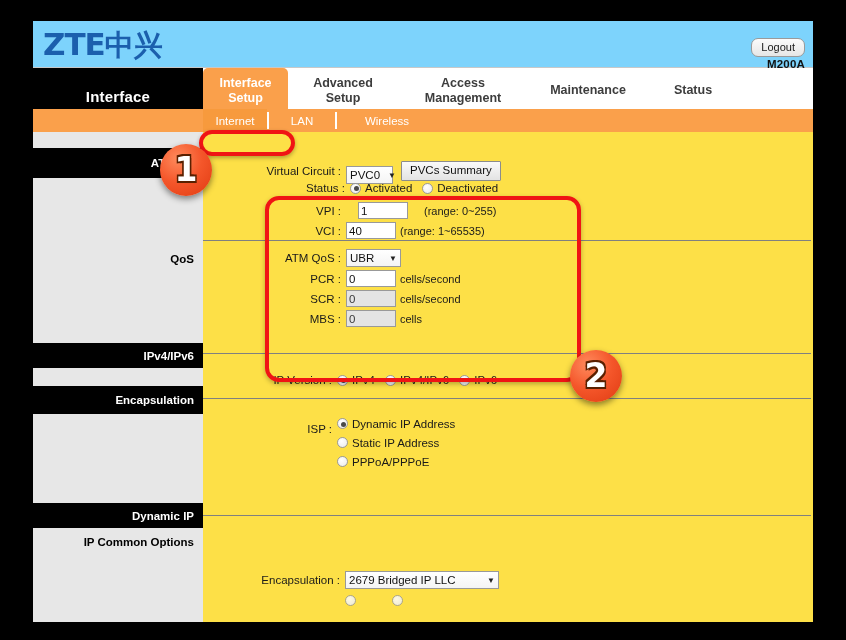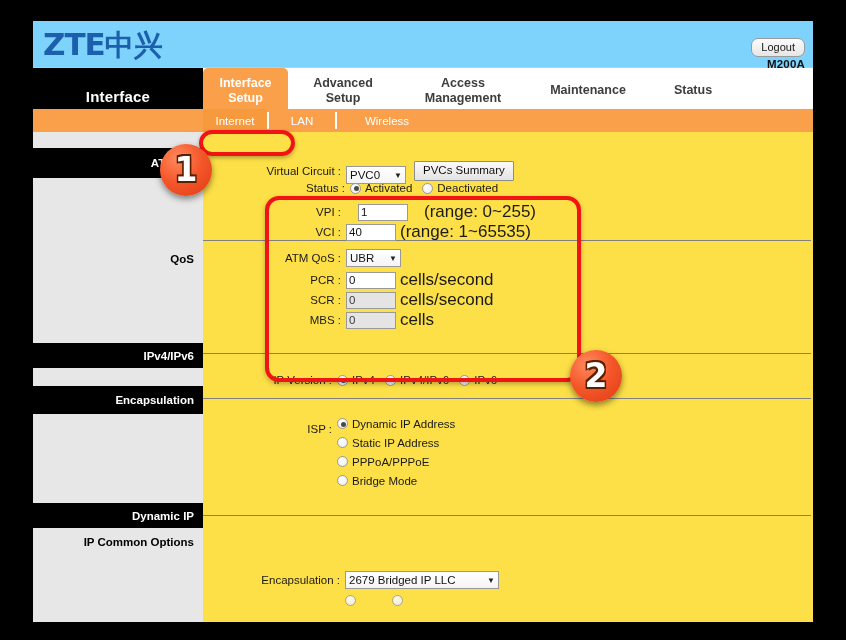--- a/index.html
+++ b/index.html
@@ -211,21 +211,21 @@
     border: 1px solid #999999;
     background: #ffffff;
     height: 17px;
     font-size: 11.5px;
     padding: 0 2px;
     color: #111;
     line-height: 15px;
     font-family: "Liberation Sans", sans-serif;
   }
   .txtbox.dis { background: #e4e4e4; color: #3a3a3a; }
-  .unit { padding-left: 4px; font-size: 17px; color: #1a1a1a; }
+  .unit { padding-left: 4px; font-size: 11px; color: #1a1a1a; }
 
   .selbox {
     border: 1px solid #999999;
     background: linear-gradient(#ffffff,#f4f4f4);
     height: 18px;
     font-size: 11.5px;
     color: #111;
     display: inline-flex;
     align-items: center;
     padding: 0 3px;
@@ -359,21 +359,21 @@
 
     <div class="content">
 
       <div class="hr" style="top:108px;"></div>
       <div class="hr" style="top:221px;"></div>
       <div class="hr" style="top:266px;"></div>
       <div class="hr" style="top:383px;"></div>
 
       <div class="frow" style="top:26px; left:50px;">
         <div class="flabel" style="width:93px;">Virtual Circuit :</div>
-        <div class="selbox" style="width:60px;margin-top:8px;">
+        <div class="selbox" style="width:47px;margin-top:8px;">
           <span>PVC0</span>
           <span class="caret">▼</span>
         </div>
         <div class="btn" style="margin-left:8px;">PVCs Summary</div>
       </div>
 
       <div class="frow" style="top:50px; left:54px;">
         <div class="flabel" style="width:93px;">Status :</div>
         <span class="radio on"></span>
         <span class="rlabel">Activated</span>
@@ -438,24 +438,20 @@
           <span class="rlabel">Dynamic IP Address</span>
         </div>
         <div class="r-item">
           <span class="radio"></span>
           <span class="rlabel">Static IP Address</span>
         </div>
         <div class="r-item">
           <span class="radio"></span>
           <span class="rlabel">PPPoA/PPPoE</span>
         </div>
-        <div class="r-item">
-          <span class="radio"></span>
-          <span class="rlabel">Bridge Mode</span>
-        </div>
       </div>
 
       <div class="frow" style="top:439px; left:46px;">
         <div class="flabel" style="width:96px;">Encapsulation :</div>
         <div class="selbox" style="width:154px;">
           <span>2679 Bridged IP LLC</span>
           <span class="caret">▼</span>
         </div>
       </div>
 

